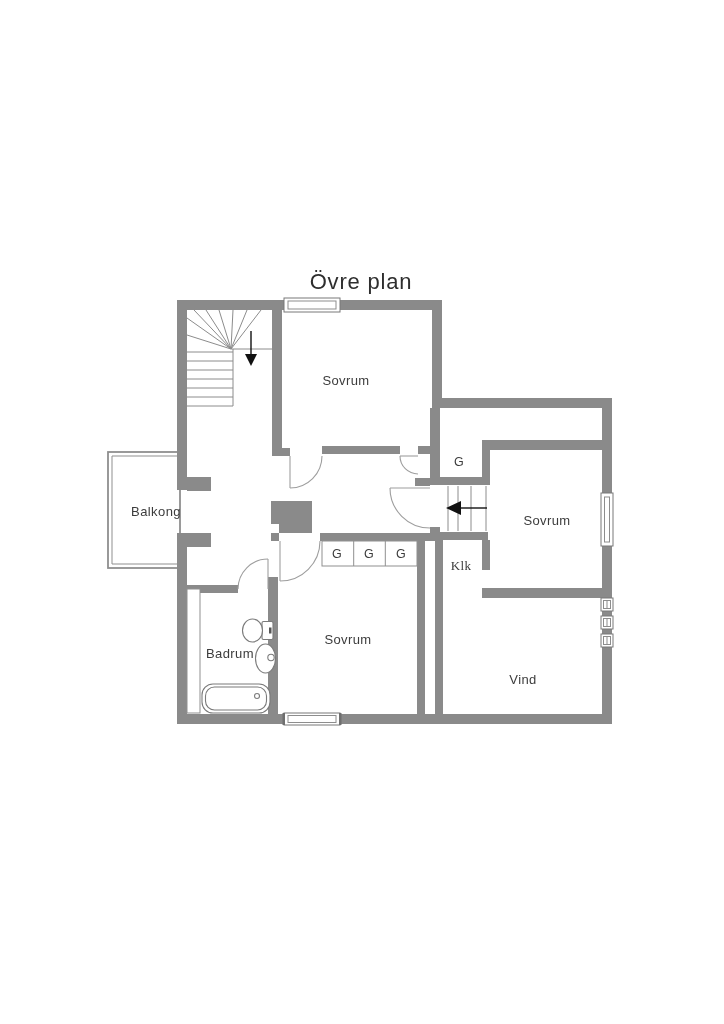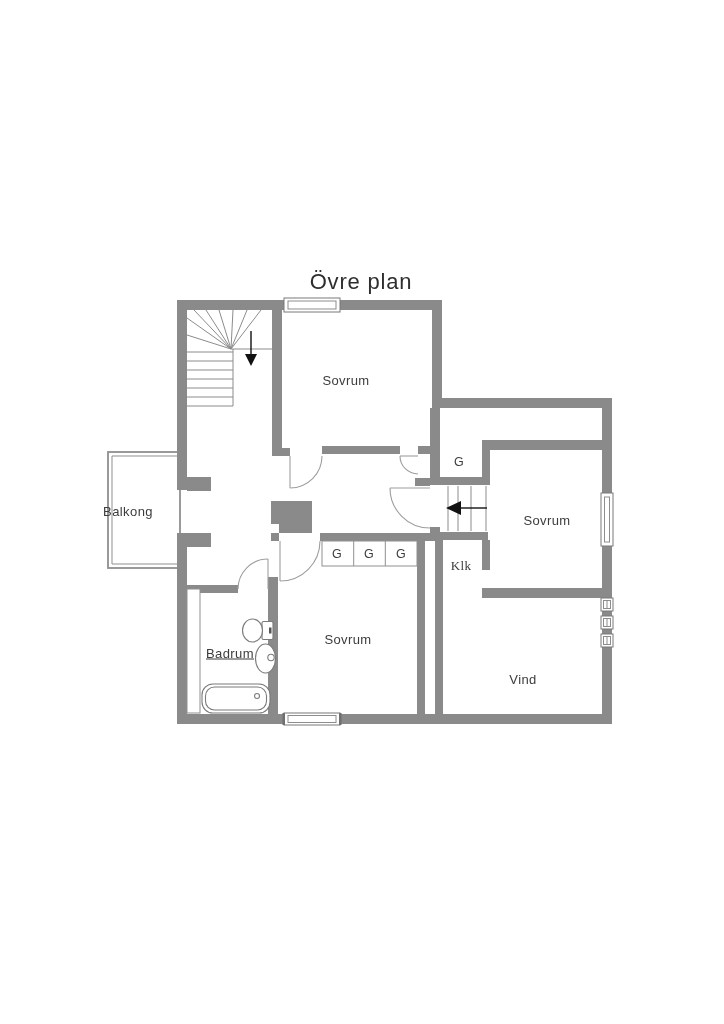--- a/index.html
+++ b/index.html
@@ -189,24 +189,24 @@
       </g>
       <g>
         <rect class="fx" x="202" y="684" width="68" height="29" rx="11"></rect>
         <rect class="fx" x="205.5" y="687" width="61" height="23" rx="9"></rect>
         <circle class="fx" cx="257" cy="696" r="2.5"></circle>
       </g>
     </g>
   </svg>
 
   <div class="title" style="left:361px;top:282px;">Övre plan</div>
-  <div class="lbl" style="left:128px;top:511px;">Balkong</div>
+  <div class="lbl" style="left:156px;top:511px;">Balkong</div>
   <div class="lbl" style="left:346px;top:380px;">Sovrum</div>
   <div class="lbl" style="left:547px;top:520px;">Sovrum</div>
   <div class="lbl" style="left:348px;top:639px;">Sovrum</div>
-  <div class="lbl" style="left:230px;top:653px;text-decoration:underline;">Badrum</div>
+  <div class="lbl" style="left:230px;top:653px;">Badrum</div>
   <div class="lbl" style="left:523px;top:679px;">Vind</div>
   <div class="lbl" style="left:461px;top:566px;font-family:Liberation Serif, serif;">Klk</div>
   <div class="lbl small" style="left:459px;top:462px;">G</div>
   <div class="lbl small" style="left:337px;top:554px;">G</div>
   <div class="lbl small" style="left:369px;top:554px;">G</div>
   <div class="lbl small" style="left:401px;top:554px;">G</div>
 </div>
 
 </body></html>

